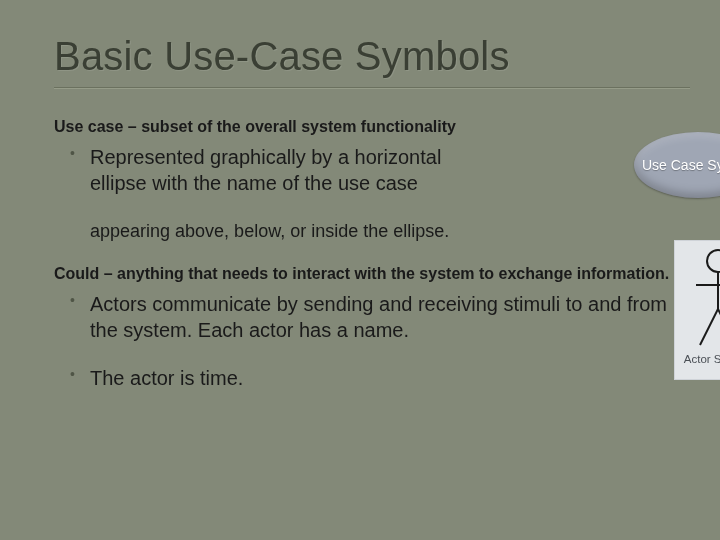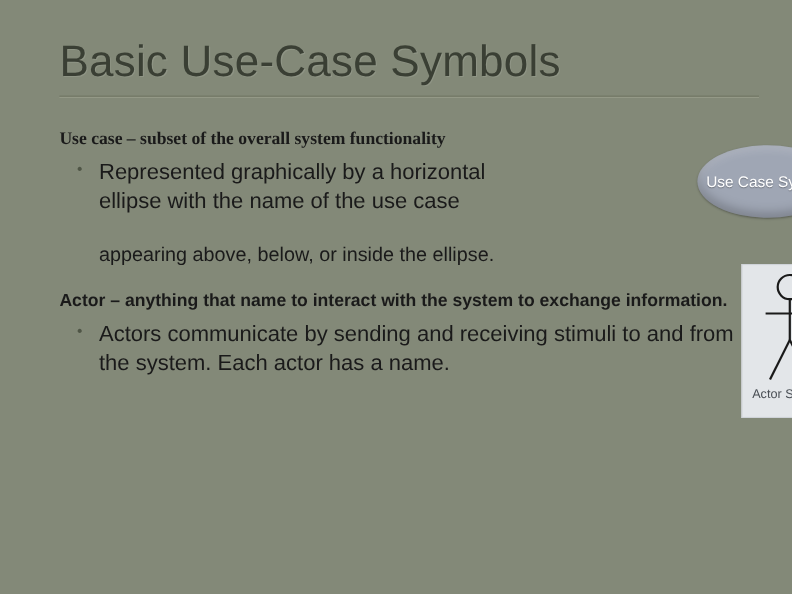--- a/index.html
+++ b/index.html
@@ -42,35 +42,38 @@
 </style>
 </head>
 <body>
 
 <h1 class="title">Basic Use-Case Symbols</h1>
 <div class="underline"></div>
 
 <div class="content">
 
   <div class="section">
-    <div class="bold-line" style="max-width:500px;font-family:Liberation Serif, serif;">Use case – subset of the overall system functionality</div>
+    <div class="bold-line" style="max-width:500px;">Use case – subset of the overall system functionality</div>
     <ul class="bullets">
       <li style="max-width:380px;">Represented graphically by a horizontal ellipse with the name of the use case</li>
     </ul>
     <div style="padding-left:36px; margin-top:25px; font-size:18px;">appearing above, below, or inside the ellipse.</div>
   </div>
 
   <div class="section sec2">
-    <div class="bold-line">Actor – anything that name to interact with the system to exchange information.</div>
+    <div class="bold-line">Could – anything that needs to interact with the system to exchange information.</div>
     <ul class="bullets">
       <li>Actors communicate by sending and receiving stimuli to and from the system. Each actor has a name.</li>
     </ul>
   </div>
 
   <div class="section">
+    <ul class="bullets">
+      <li>The actor is time.</li>
+    </ul>
   </div>
 
 </div>
 
 <div class="usecase-fig">
   <div class="label">Use Case Symbol</div>
 </div>
 
 <div class="actor-fig">
   <svg width="60" height="102" viewBox="0 0 60 102">

